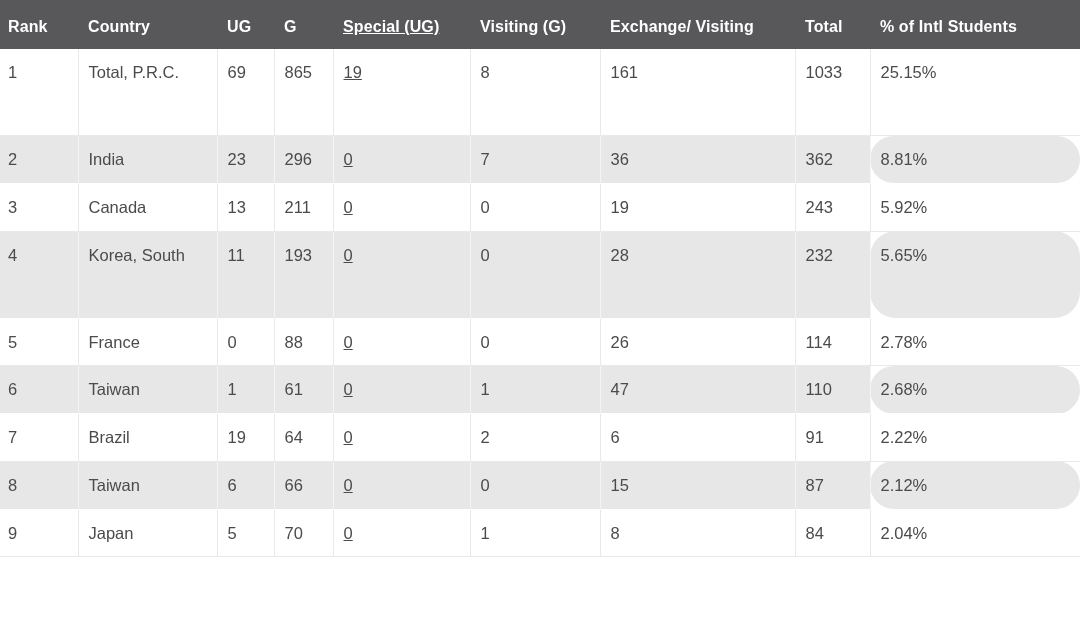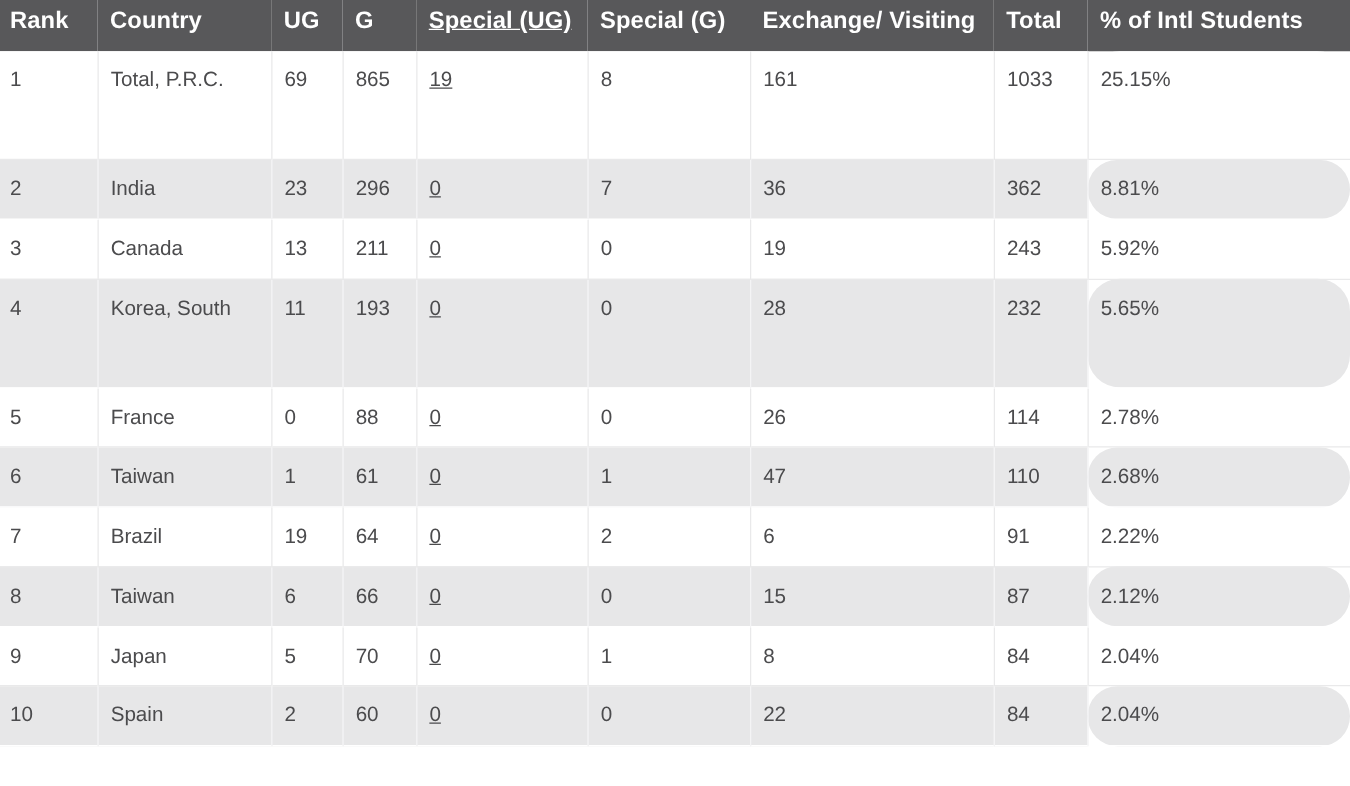--- a/index.html
+++ b/index.html
@@ -30,23 +30,23 @@
   .col-exch    { width: 195px; }
   .col-total   { width: 75px; }
   .col-pct     { width: 210px; }
 
   thead th {
     background: #58585a;
     color: #ffffff;
     font-weight: bold;
     text-align: left;
     vertical-align: top;
-    padding: 4px 10px 12px 10px;
+    padding: 16px 10px 12px 10px;
     line-height: 1.32;
-    font-size: 19px;
+    font-size: 16px;
     letter-spacing: 0.1px;
     border: none;
   }
   thead th.pad-first { padding-left: 8px; }
 
   tbody td {
     color: #4b4b4d;
     text-align: left;
     vertical-align: top;
     padding: 12px 10px 12px 10px;
@@ -86,21 +86,21 @@
       <col class="col-total">
       <col class="col-pct">
     </colgroup>
   <thead>
     <tr>
         <th class="col-rank pad-first">Rank</th>
         <th class="col-country">Country</th>
         <th class="col-ug">UG</th>
         <th class="col-g">G</th>
         <th class="col-sug">Special (UG)</th>
-        <th class="col-sg">Special (G)</th>
+        <th class="col-sg">Visiting (G)</th>
         <th class="col-exch">Exchange/ Visiting</th>
         <th class="col-total">Total</th>
         <th class="col-pct">% of Intl Students</th>
       </tr>
   </thead>
   <tbody>
       <tr class="row-odd row-tall">
         <td class="col-rank pad-first">1</td>
         <td class="col-country">Total, P.R.C.</td>
         <td class="col-ug">69</td>
@@ -192,25 +192,14 @@
         <td class="col-rank pad-first">9</td>
         <td class="col-country">Japan</td>
         <td class="col-ug">5</td>
         <td class="col-g">70</td>
         <td class="col-sug">0</td>
         <td class="col-sg">1</td>
         <td class="col-exch">8</td>
         <td class="col-total">84</td>
         <td class="col-pct">2.04%</td>
       </tr>
-      <tr class="row-even">
-        <td class="col-rank pad-first">10</td>
-        <td class="col-country">Spain</td>
-        <td class="col-ug">2</td>
-        <td class="col-g">60</td>
-        <td class="col-sug">0</td>
-        <td class="col-sg">0</td>
-        <td class="col-exch">22</td>
-        <td class="col-total">84</td>
-        <td class="col-pct">2.04%</td>
-      </tr>
     </tbody>
 </table>
 
 </body></html>

